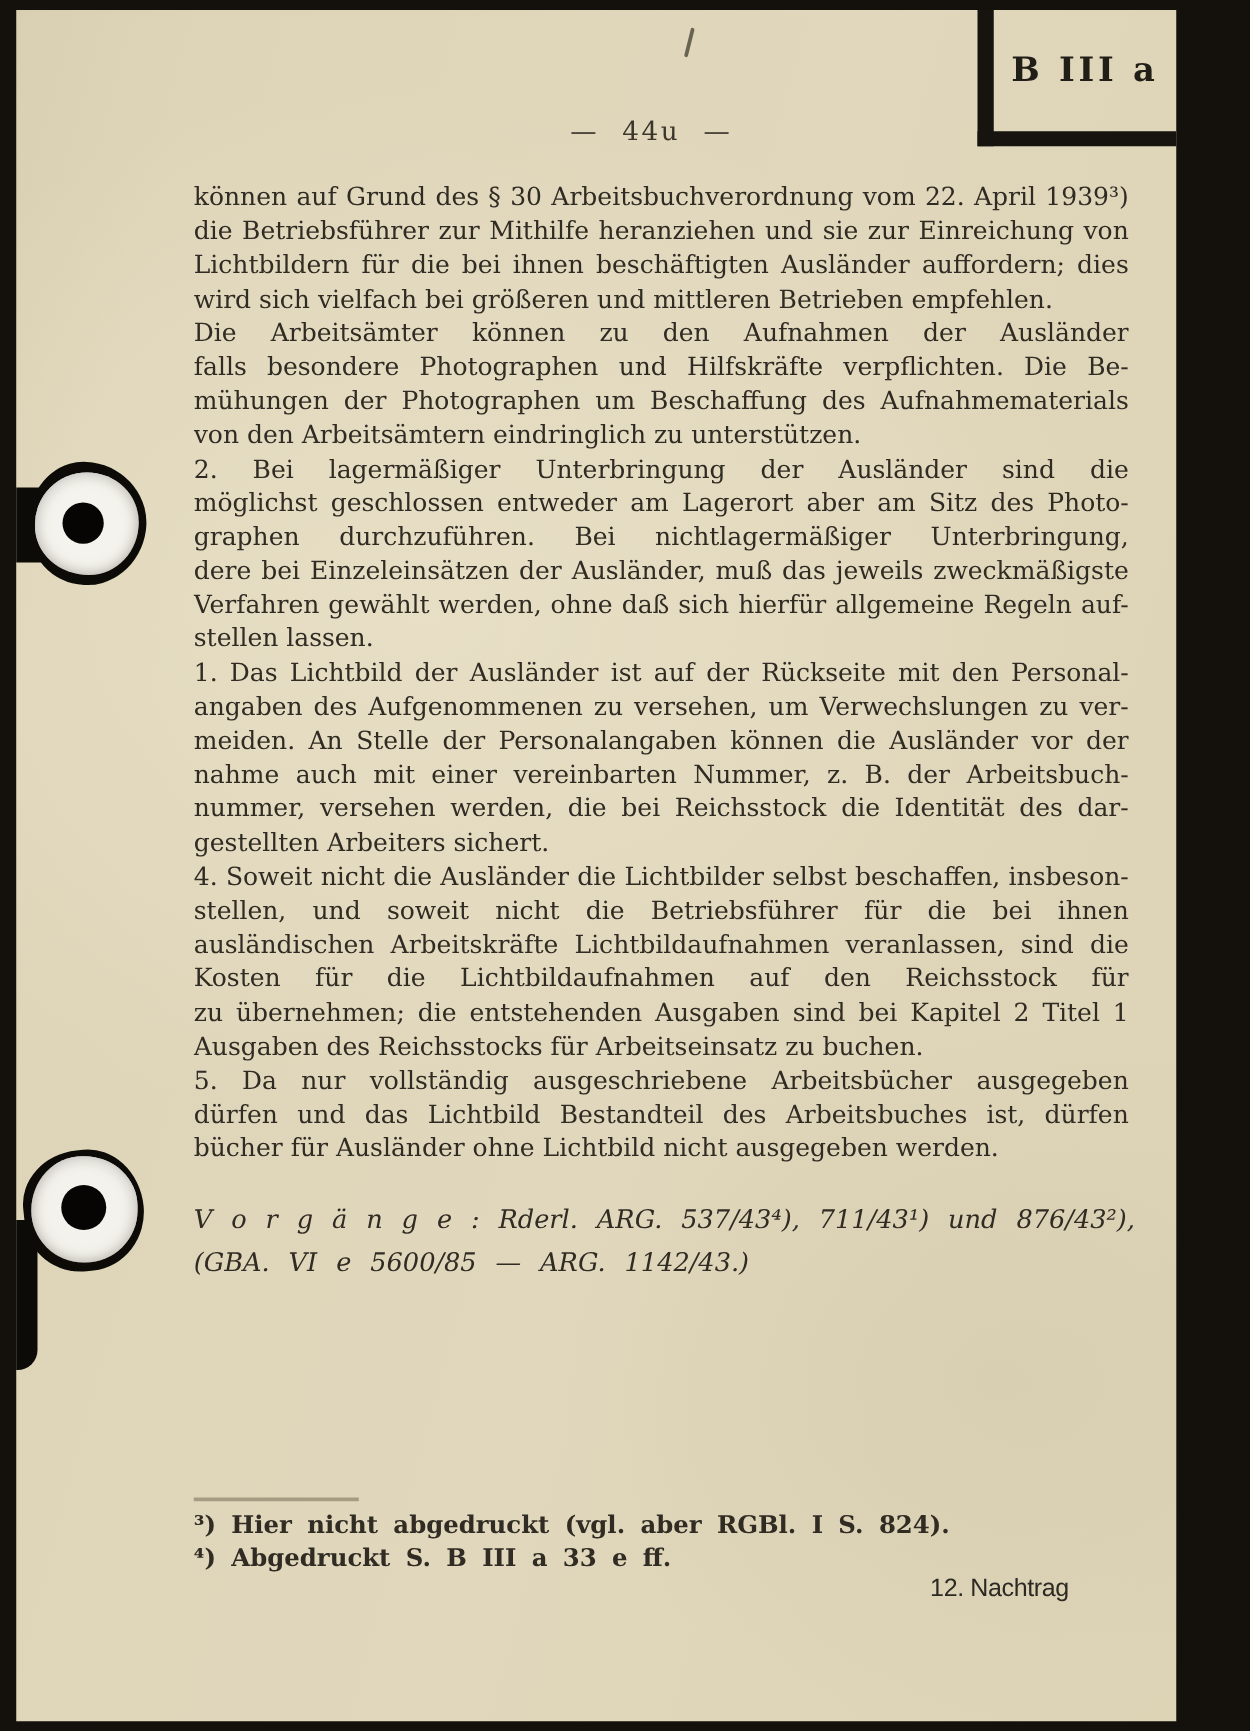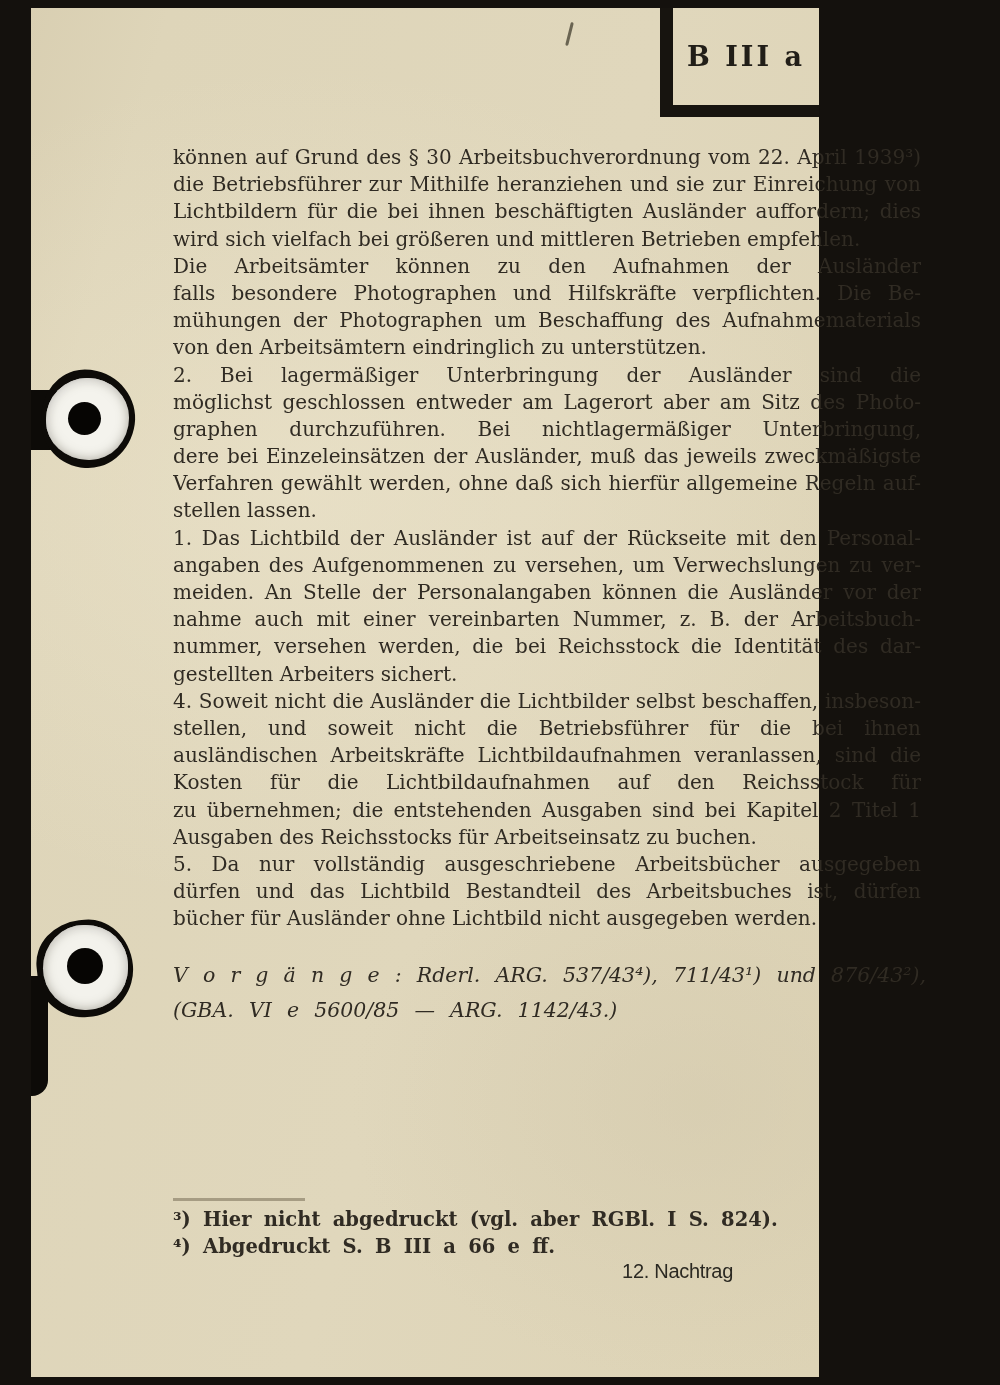--- a/index.html
+++ b/index.html
@@ -2,26 +2,25 @@
 <html><head>
 <meta charset="utf-8">
 <style>
   html,body { margin:0; padding:0; background:#16130f; }
   .screen {
     position:relative; width:1000px; height:1385px;
     background:#14110d; overflow:hidden;
     font-family:"DejaVu Serif", serif;
   }
   .paper {
-    position:absolute; left:13px; top:8px; width:788px; height:1369px;
+    position:absolute; left:13px; top:8px; width:928px; height:1369px;
     background:
       radial-gradient(900px 700px at 35% 35%, rgba(238,230,206,.55) 0%, rgba(238,230,206,0) 60%),
       radial-gradient(500px 400px at 85% 80%, rgba(210,200,172,.5) 0%, rgba(210,200,172,0) 70%),
       linear-gradient(105deg, #d9cfb2 0%, #ded5b9 12%, #e0d7bc 55%, #ddd3b5 100%);
-    margin-left: 18px;
   }
   
   .corner-box {
     position:absolute; top:0; right:0; width:146px; height:97px;
     border-left:13px solid #17140f; border-bottom:12px solid #17140f;
     display:flex; align-items:center; justify-content:center;
   }
   .corner-label {
     font-weight:bold; font-size:27px; letter-spacing:3px; color:#211e18;
   }
@@ -108,20 +107,21 @@
 
 <div class="screen">
   <div class="paper">
 
     <div class="stray-mark"></div>
 
     <div class="corner-box">
       <span class="corner-label">B III a</span>
     </div>
 
+    <div class="page-number">— 44u —</div>
 
     <div class="body-text">
         <div>
           <div class="tline">können auf Grund des § 30 Arbeitsbuchverordnung vom 22. April 1939³)</div>
           <div class="tline">die Betriebsführer zur Mithilfe heranziehen und sie zur Einreichung von</div>
           <div class="tline">Lichtbildern für die bei ihnen beschäftigten Ausländer auffordern; dies</div>
           <div class="tline lastline">wird sich vielfach bei größeren und mittleren Betrieben empfehlen.</div>
         </div>
         <div>
           <div class="tline">Die Arbeitsämter können zu den Aufnahmen der Ausländer erforderlichen-</div>
@@ -161,21 +161,21 @@
       </div>
 
     <div class="refs">
         <div class="ref-line">V o r g ä n g e :  Rderl.  ARG.  537/43⁴),  711/43¹)  und  876/43²),</div>
         <div class="ref-line">(GBA. VI e 5600/85  —  ARG. 1142/43.)</div>
       </div>
 
     <div class="fn-rule"></div>
     <div class="footnotes">
         <div>³) Hier nicht abgedruckt (vgl. aber RGBl. I S. 824).</div>
-        <div>⁴) Abgedruckt S. B III a 66 e ff.</div>
+        <div>⁴) Abgedruckt S. B III a 33 e ff.</div>
       </div>
 
     <div class="nachtrag">12. Nachtrag</div>
 
     <div class="hp-tab1"></div>
     <div class="hp-blob1"></div>
     <div class="hp-ring1"></div>
     <div class="hp-hole1"></div>
 
     <div class="hp-blob2"></div>

